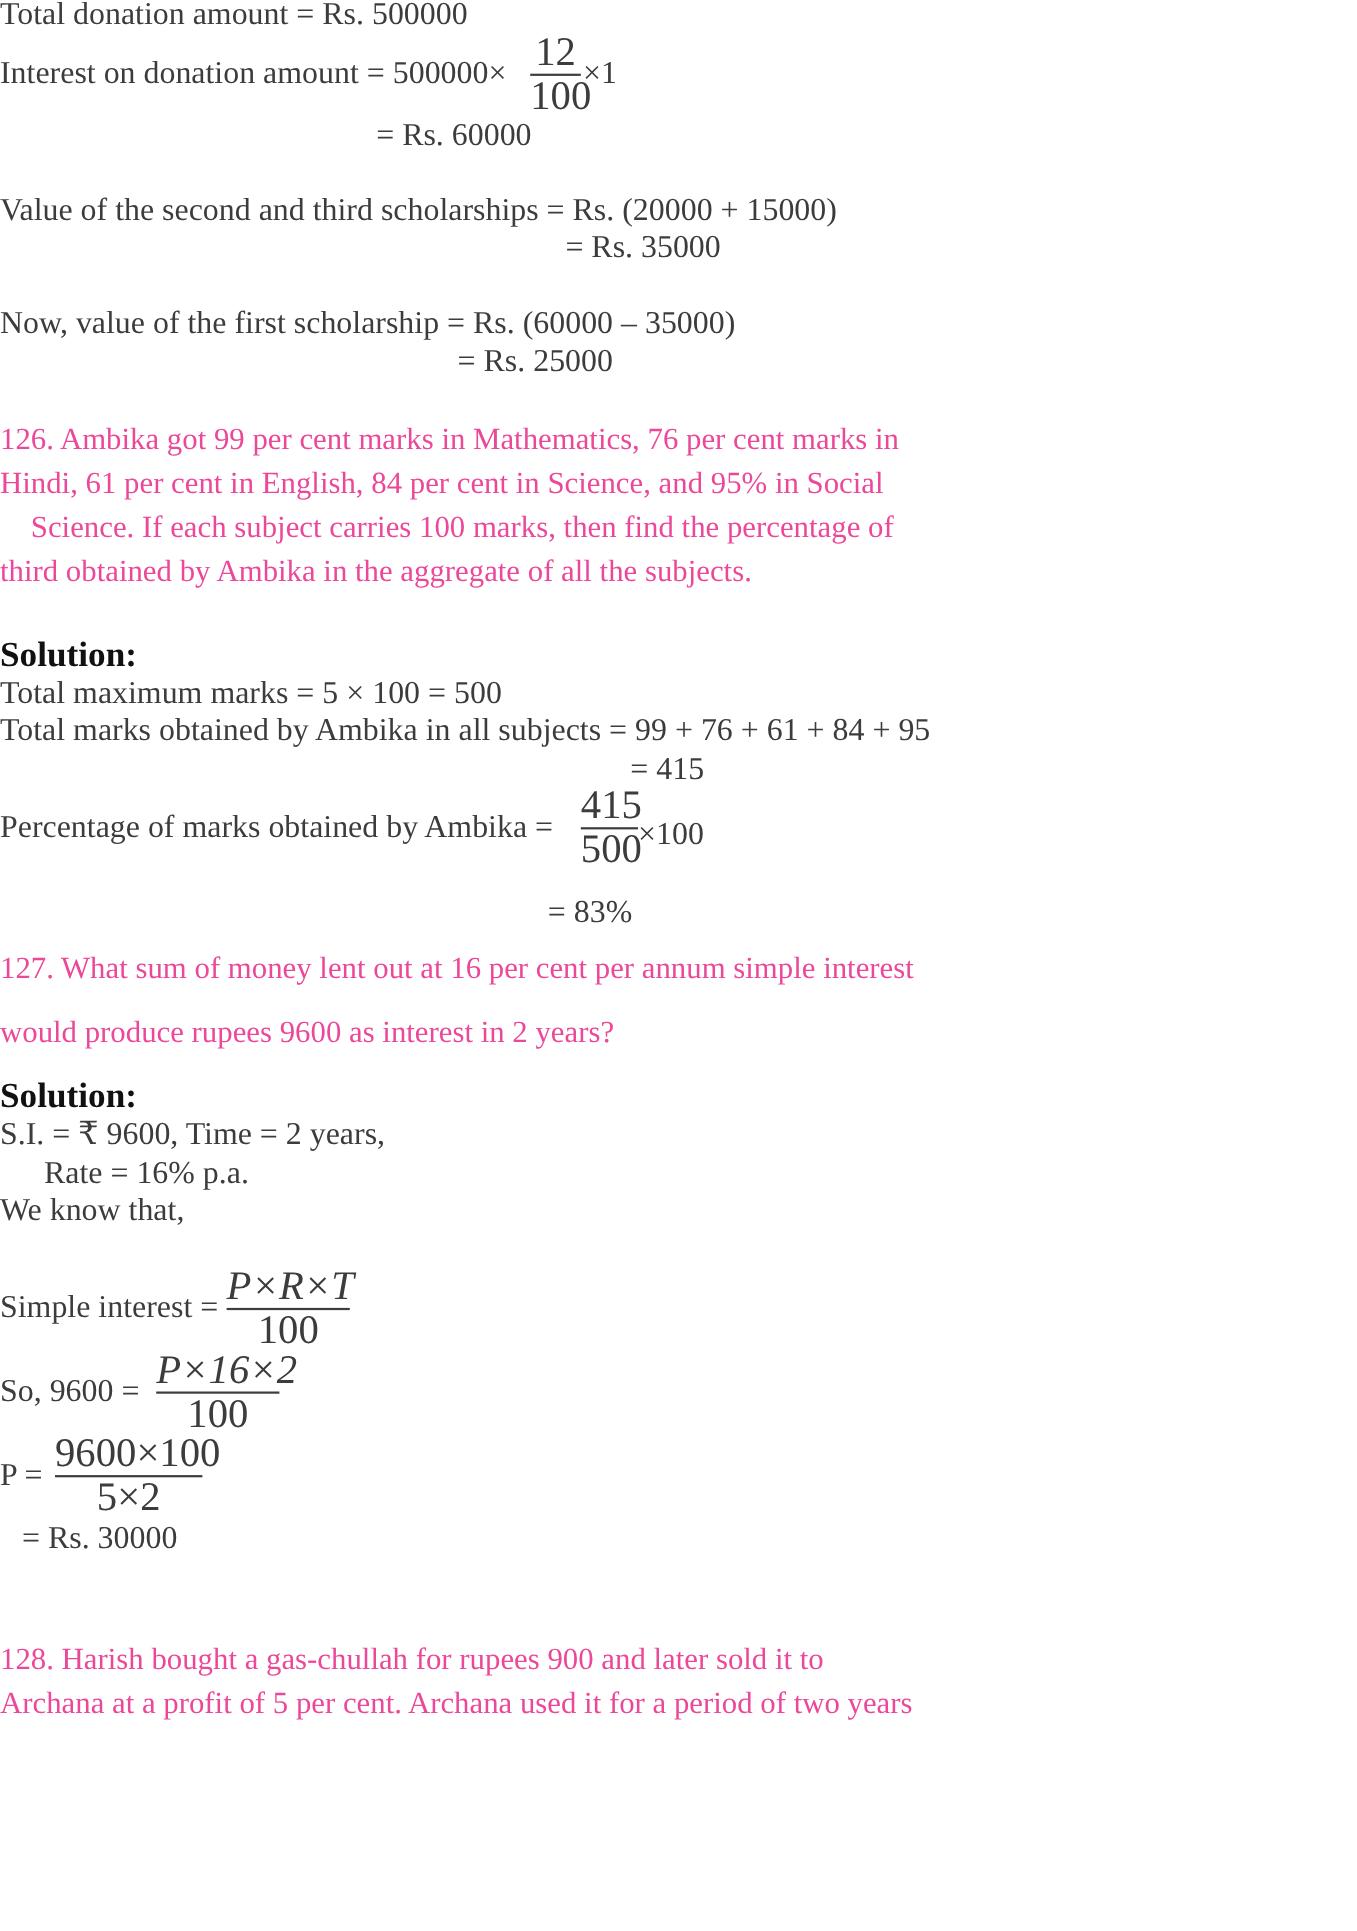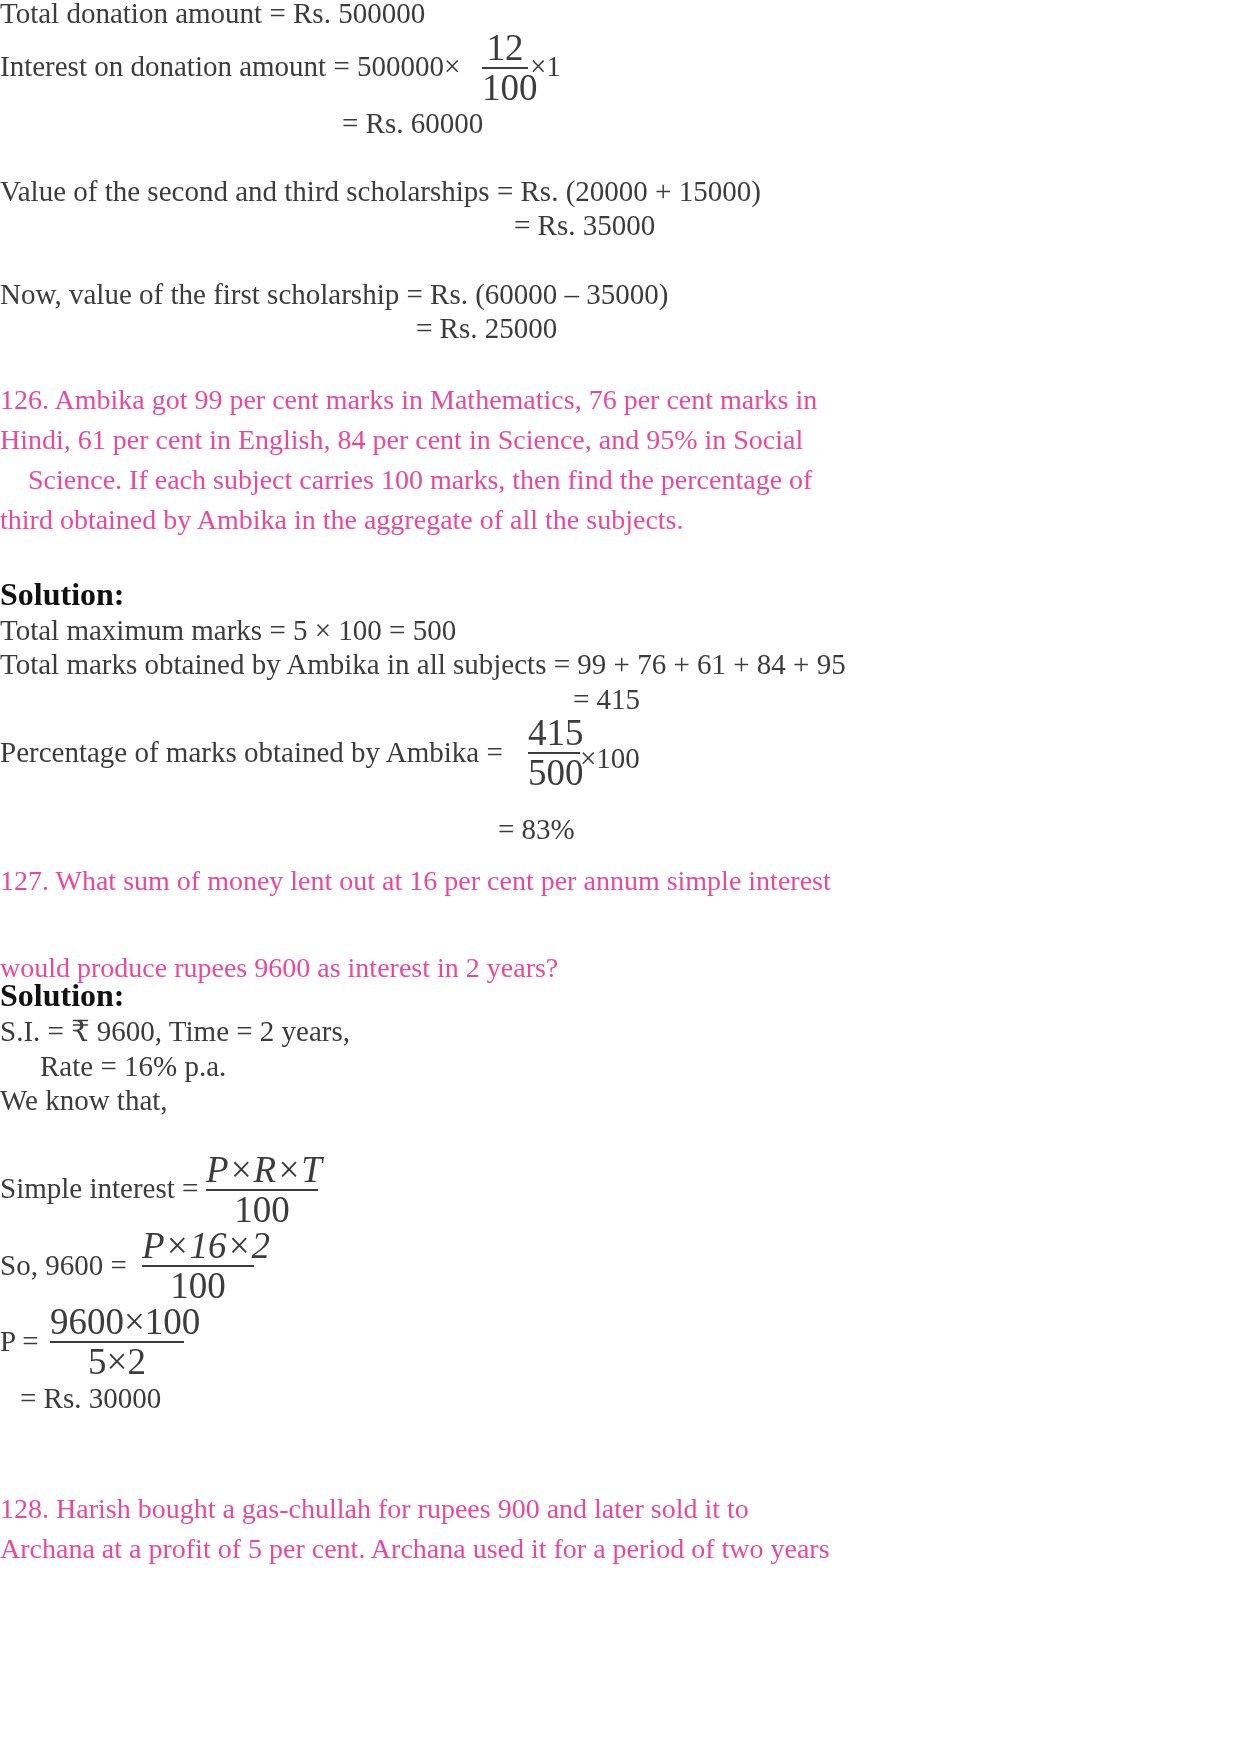--- a/index.html
+++ b/index.html
@@ -50,21 +50,21 @@
 <div class="abs t" style="left:0; top:735px;">Percentage of marks obtained by Ambika =</div>
 <div class="frac" style="left:528px; top:716px; width:52px;">
   <span class="num">415</span>
   <span class="bar"></span>
   <span class="den">500</span>
 </div>
 <div class="abs t" style="left:580px; top:741px;text-align:center;">×100</div>
 <div class="abs t" style="left:498px; top:792px;margin-top:20px;">= 83%</div>
 
 <div class="abs q" style="left:0; top:859px;">127. What sum of money lent out at 16 per cent per annum simple interest</div>
-<div class="abs q" style="left:0; top:946px;text-align:center;">would produce rupees 9600 as interest in 2 years?</div>
+<div class="abs q" style="left:0; top:917px;text-align:center;">would produce rupees 9600 as interest in 2 years?</div>
 
 <div class="abs sol" style="left:0; top:975px;">Solution:</div>
 <div class="abs t" style="left:0; top:1014px;">S.I. = ₹ 9600, Time = 2 years,</div>
 <div class="abs t" style="left:0; top:1049px;margin-left:40px;">Rate = 16% p.a.</div>
 <div class="abs t" style="left:0; top:1083px;">We know that,</div>
 
 <div class="abs t" style="left:0; top:1171px;">Simple interest =</div>
 <div class="frac ital" style="left:206px; top:1153px; width:112px;">
   <span class="num">P×R×T</span>
   <span class="bar"></span>

